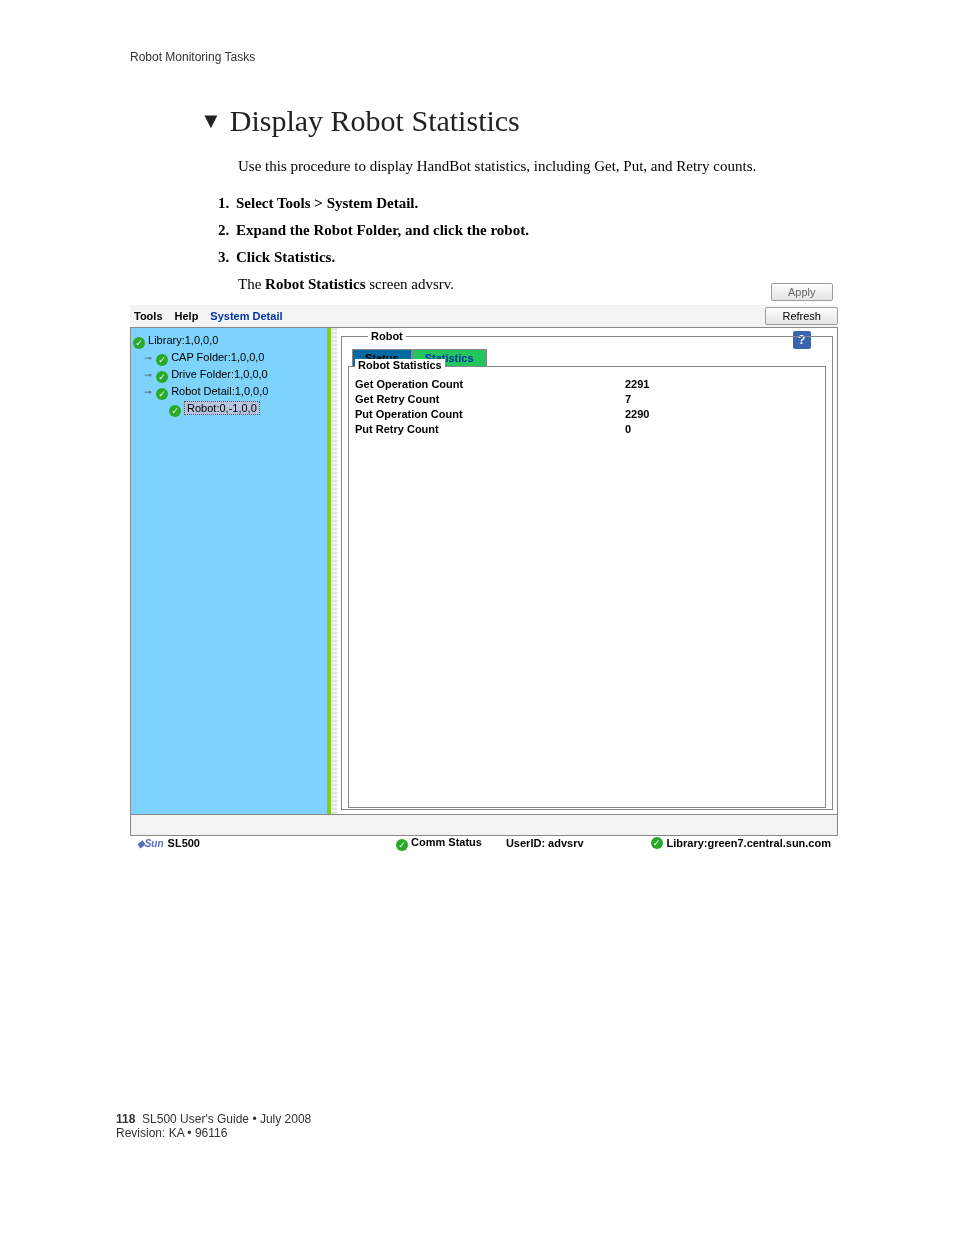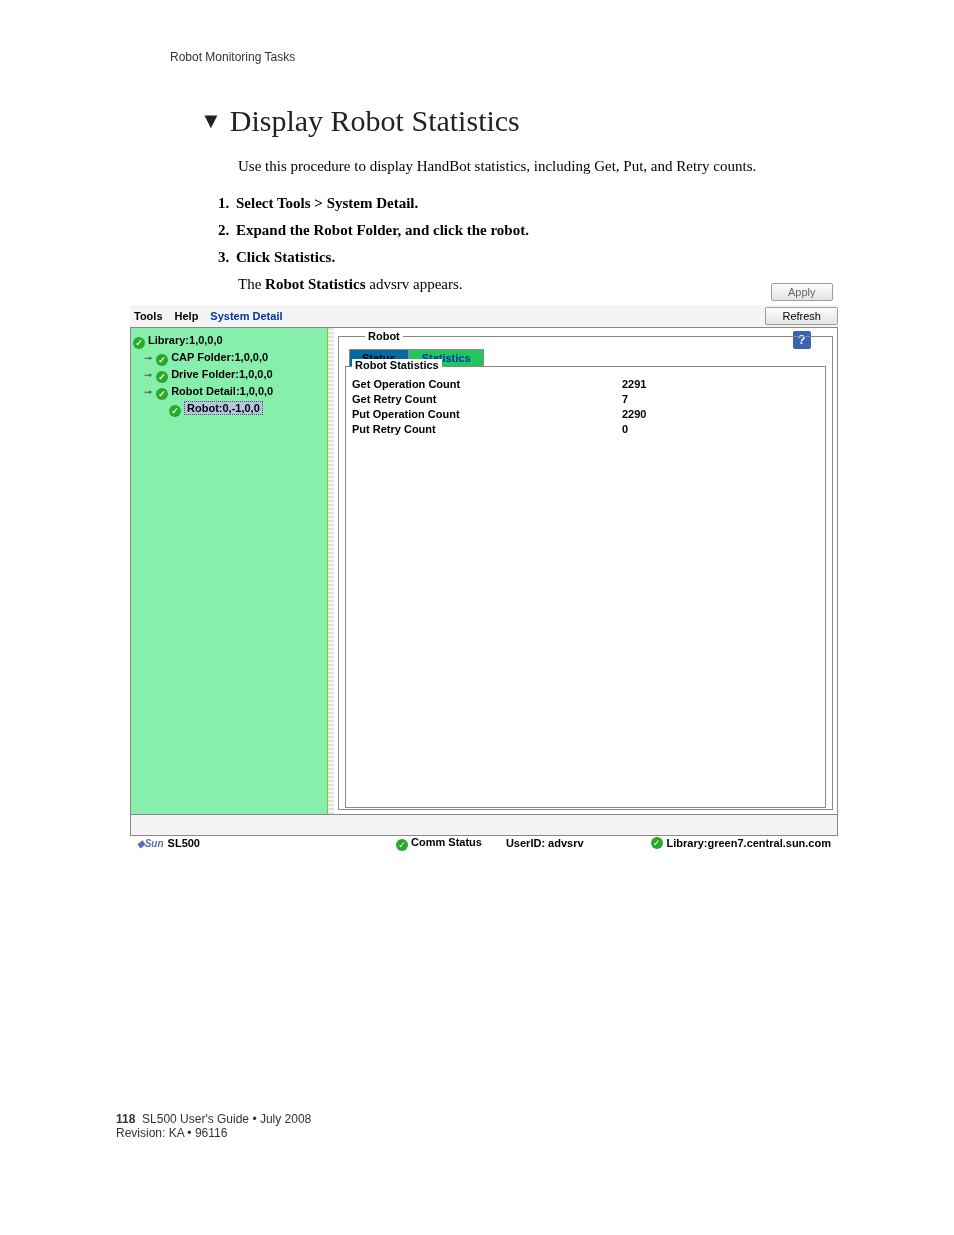--- a/index.html
+++ b/index.html
@@ -15,21 +15,20 @@
     box-sizing: border-box;
     width: 954px;
     min-height: 1235px;
     position: relative;
   }
   .running-header {
     font-family: Helvetica, Arial, sans-serif;
     font-size: 12px;
     color: #333;
     margin-bottom: 40px;
-    margin-left: 40px;
   }
   .section-title {
     font-family: "Times New Roman", serif;
     font-size: 30px;
     font-weight: 400;
     margin: 20px 0 18px 70px;
     color: #222;
   }
   .section-title .tri {
     font-size: 22px;
@@ -122,27 +121,26 @@
   }
   .ui-body {
     display: flex;
     border: 1px solid #888;
     border-top: 1px solid #888;
     height: 486px;
     background: #fff;
   }
   .tree-panel {
     width: 192px;
-    border-right: 1px solid #84cc16;
-    background: #86efac;
+    border-right: 4px solid #84cc16;
+    background: #7dd3fc;
     padding: 4px 2px;
     font-size: 11px;
     line-height: 1.5;
     overflow: hidden;
-    font-weight: bold;
   }
   .tree-row {
     white-space: nowrap;
   }
   .tree-row .gly {
     color: #555;
     font-size: 9px;
     display:inline-block;
     width:10px;
     text-align:center;
@@ -280,21 +278,21 @@
   </h1>
 
   <p class="intro">Use this procedure to display HandBot statistics, including Get, Put, and Retry counts.</p>
 
   <ol class="steps">
     <li><span class="num">1.</span><span class="text">Select Tools &gt; System Detail.</span></li>
     <li><span class="num">2.</span><span class="text">Expand the Robot Folder, and click the robot.</span></li>
     <li><span class="num">3.</span><span class="text">Click Statistics.</span></li>
   </ol>
   <div class="sub-text">
-    <span>The </span><b>Robot Statistics</b><span> advsrv appears.</span>
+    <span>The </span><b>Robot Statistics</b><span> screen advsrv.</span>
   </div>
 
   <div class="app-window">
     <div class="ui-toolbar">
       <div class="ui-toolbar-left">
         <span>Tools</span>
         <span>Help</span>
         <span class="sel">System Detail</span>
       </div>
       <div class="ui-toolbar-right">

